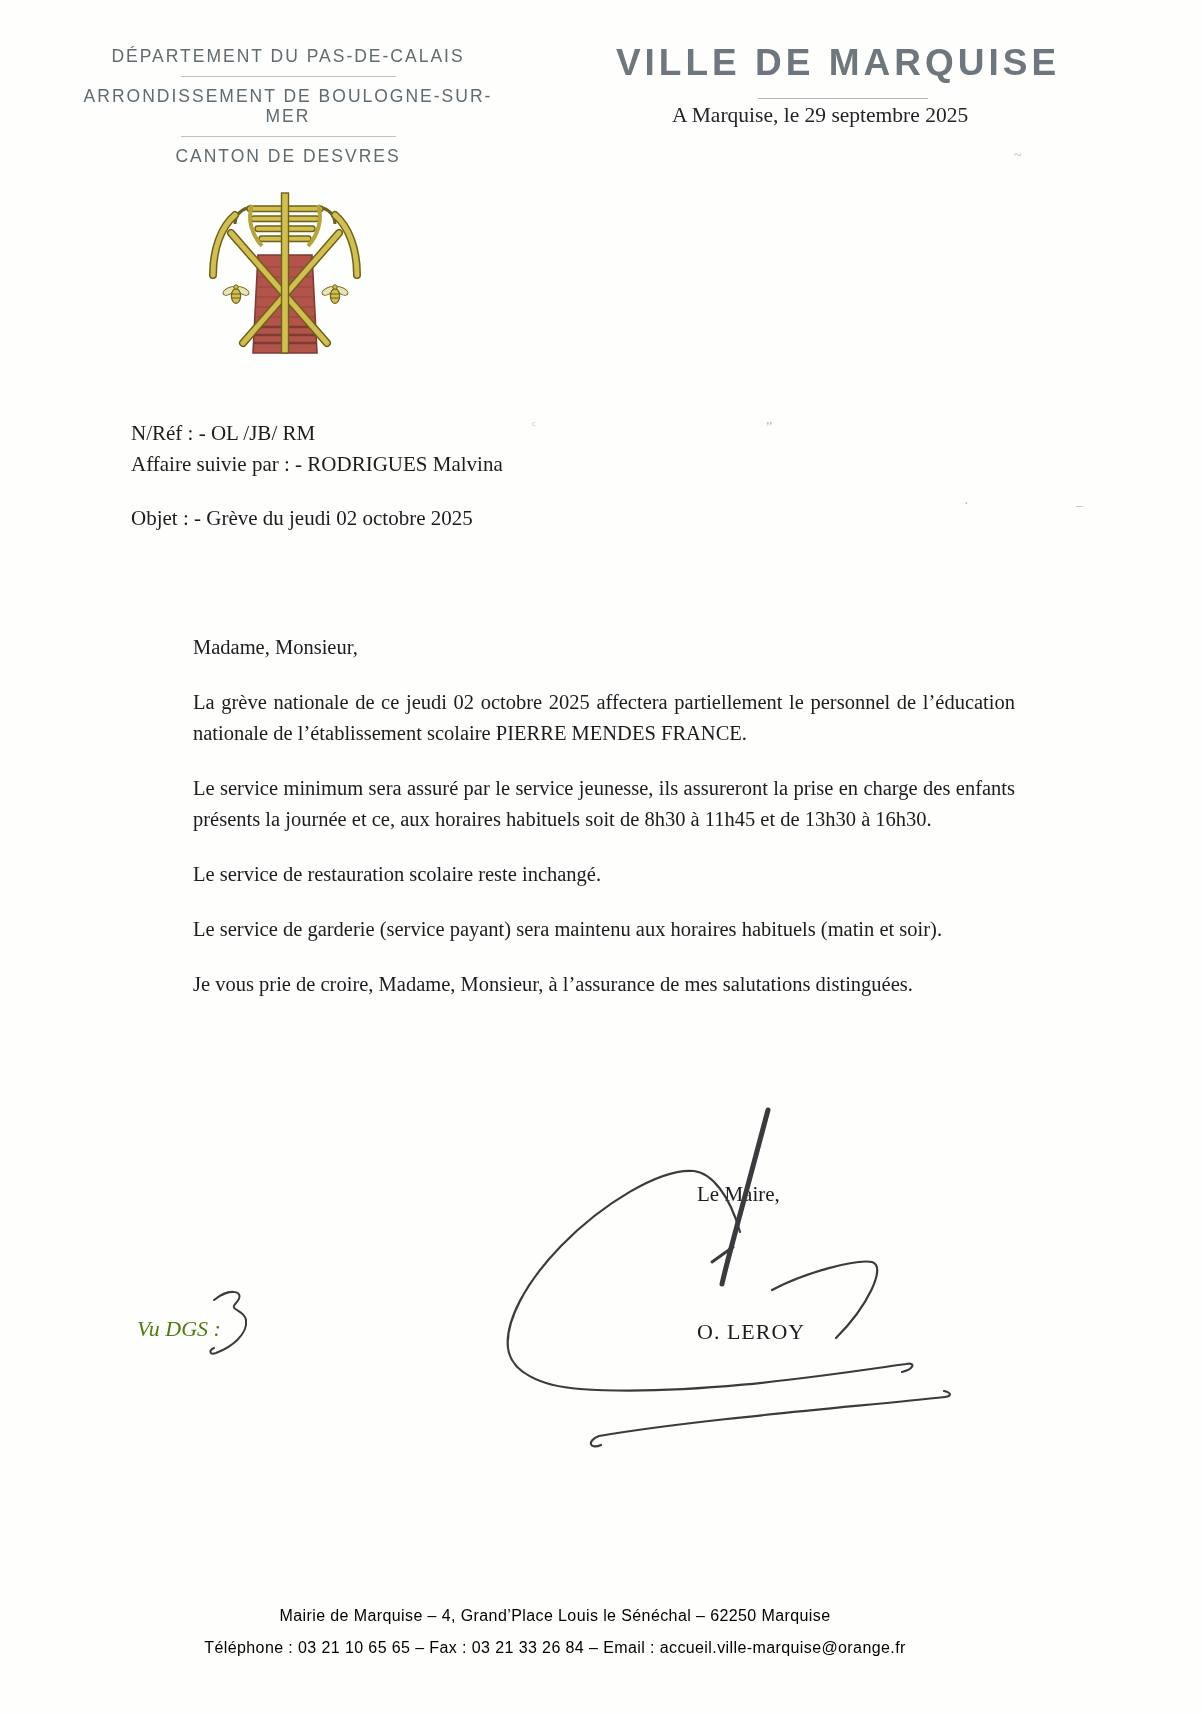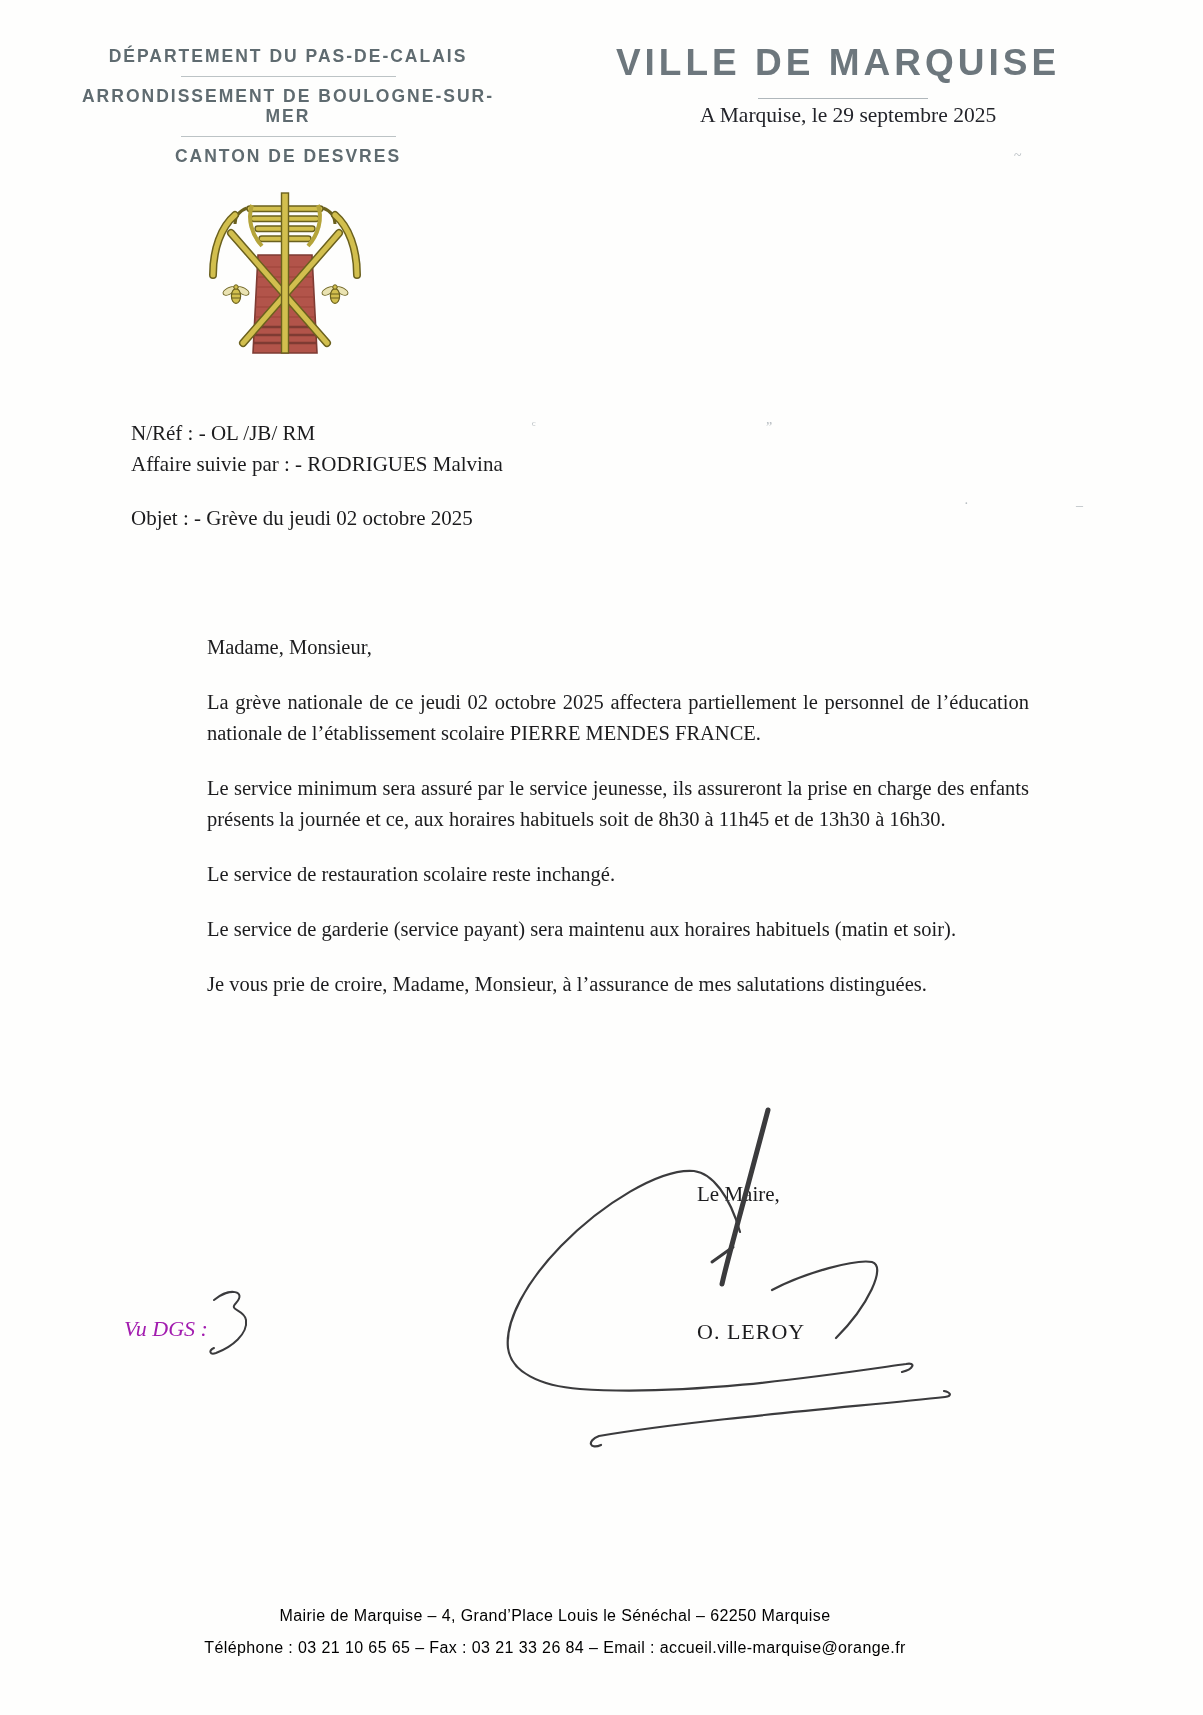--- a/index.html
+++ b/index.html
@@ -2,44 +2,44 @@
 <html><head>
 <meta charset="utf-8">
 <style>
   html,body{margin:0;padding:0;background:#e8e8e8;}
   .page{position:relative;width:1203px;height:1715px;margin:0 auto;background:#fefefd;
         font-family:"Liberation Serif","DejaVu Serif",serif;color:#1c1c1e;overflow:hidden;}
 
   
   .admin{position:absolute;left:73px;top:46px;width:430px;text-align:center;
          font-family:"Liberation Sans","DejaVu Sans",sans-serif;color:#5f6b70;}
-  .admin-line{font-size:17.5px;font-weight:700;letter-spacing:2px;line-height:20px;}
+  .admin-line{font-size:17.5px;font-weight:400;letter-spacing:2px;line-height:20px;}
   .admin .rule{height:1px;background:#98a3a7;opacity:.65;width:215px;margin:10px auto 9px;}
   .ville{position:absolute;left:608px;top:42px;width:460px;}
   .ville-title{font-family:"Liberation Sans","DejaVu Sans",sans-serif;font-size:37px;
                font-weight:600;letter-spacing:4px;color:#6d777d;white-space:nowrap;text-align:center;}
   .ville .rule{height:1px;background:#8e999e;opacity:.7;width:170px;margin:14px 0 4px 150px;}
-  .dateline{font-size:21.5px;color:#23242a;margin-left:92px;white-space:nowrap;}
+  .dateline{font-size:21.5px;color:#23242a;margin-left:64px;white-space:nowrap;}
 
   
   .crest{position:absolute;left:205px;top:190px;width:160px;height:168px;}
 
   
   .refs{position:absolute;left:131px;top:418px;font-size:21px;line-height:31px;}
   .objet{margin-top:23px;}
 
   
-  .body{position:absolute;left:207px;top:632px;width:822px;font-size:20.5px;line-height:31px;}
+  .body{position:absolute;left:193px;top:632px;width:822px;font-size:20.5px;line-height:31px;}
   .body p{margin:0 0 24px;text-align:justify;}
   .nowrap{white-space:nowrap;text-align:left !important;}
 
   
   .closing{position:absolute;left:697px;top:1182px;font-size:21px;}
   .sig-name{position:absolute;left:697px;top:1319px;font-size:22px;letter-spacing:1px;}
-  .vu-dgs{position:absolute;left:124px;top:1316px;font-size:22px;font-style:italic;color:#a21caf;}
+  .vu-dgs{position:absolute;left:137px;top:1316px;font-size:22px;font-style:italic;color:#4d7c0f;}
   .sig-svg{position:absolute;left:0;top:0;width:1203px;height:1715px;pointer-events:none;}
 
   
   .footer{position:absolute;left:150px;top:1600px;width:810px;text-align:center;
           font-family:Liberation Sans, sans-serif;color:#000000;
           font-size:16px;letter-spacing:.4px;line-height:32px;}
 
   
   .artifact{position:absolute;color:#b6bcc0;font-size:14px;font-family:"Liberation Serif",serif;}
 </style>

